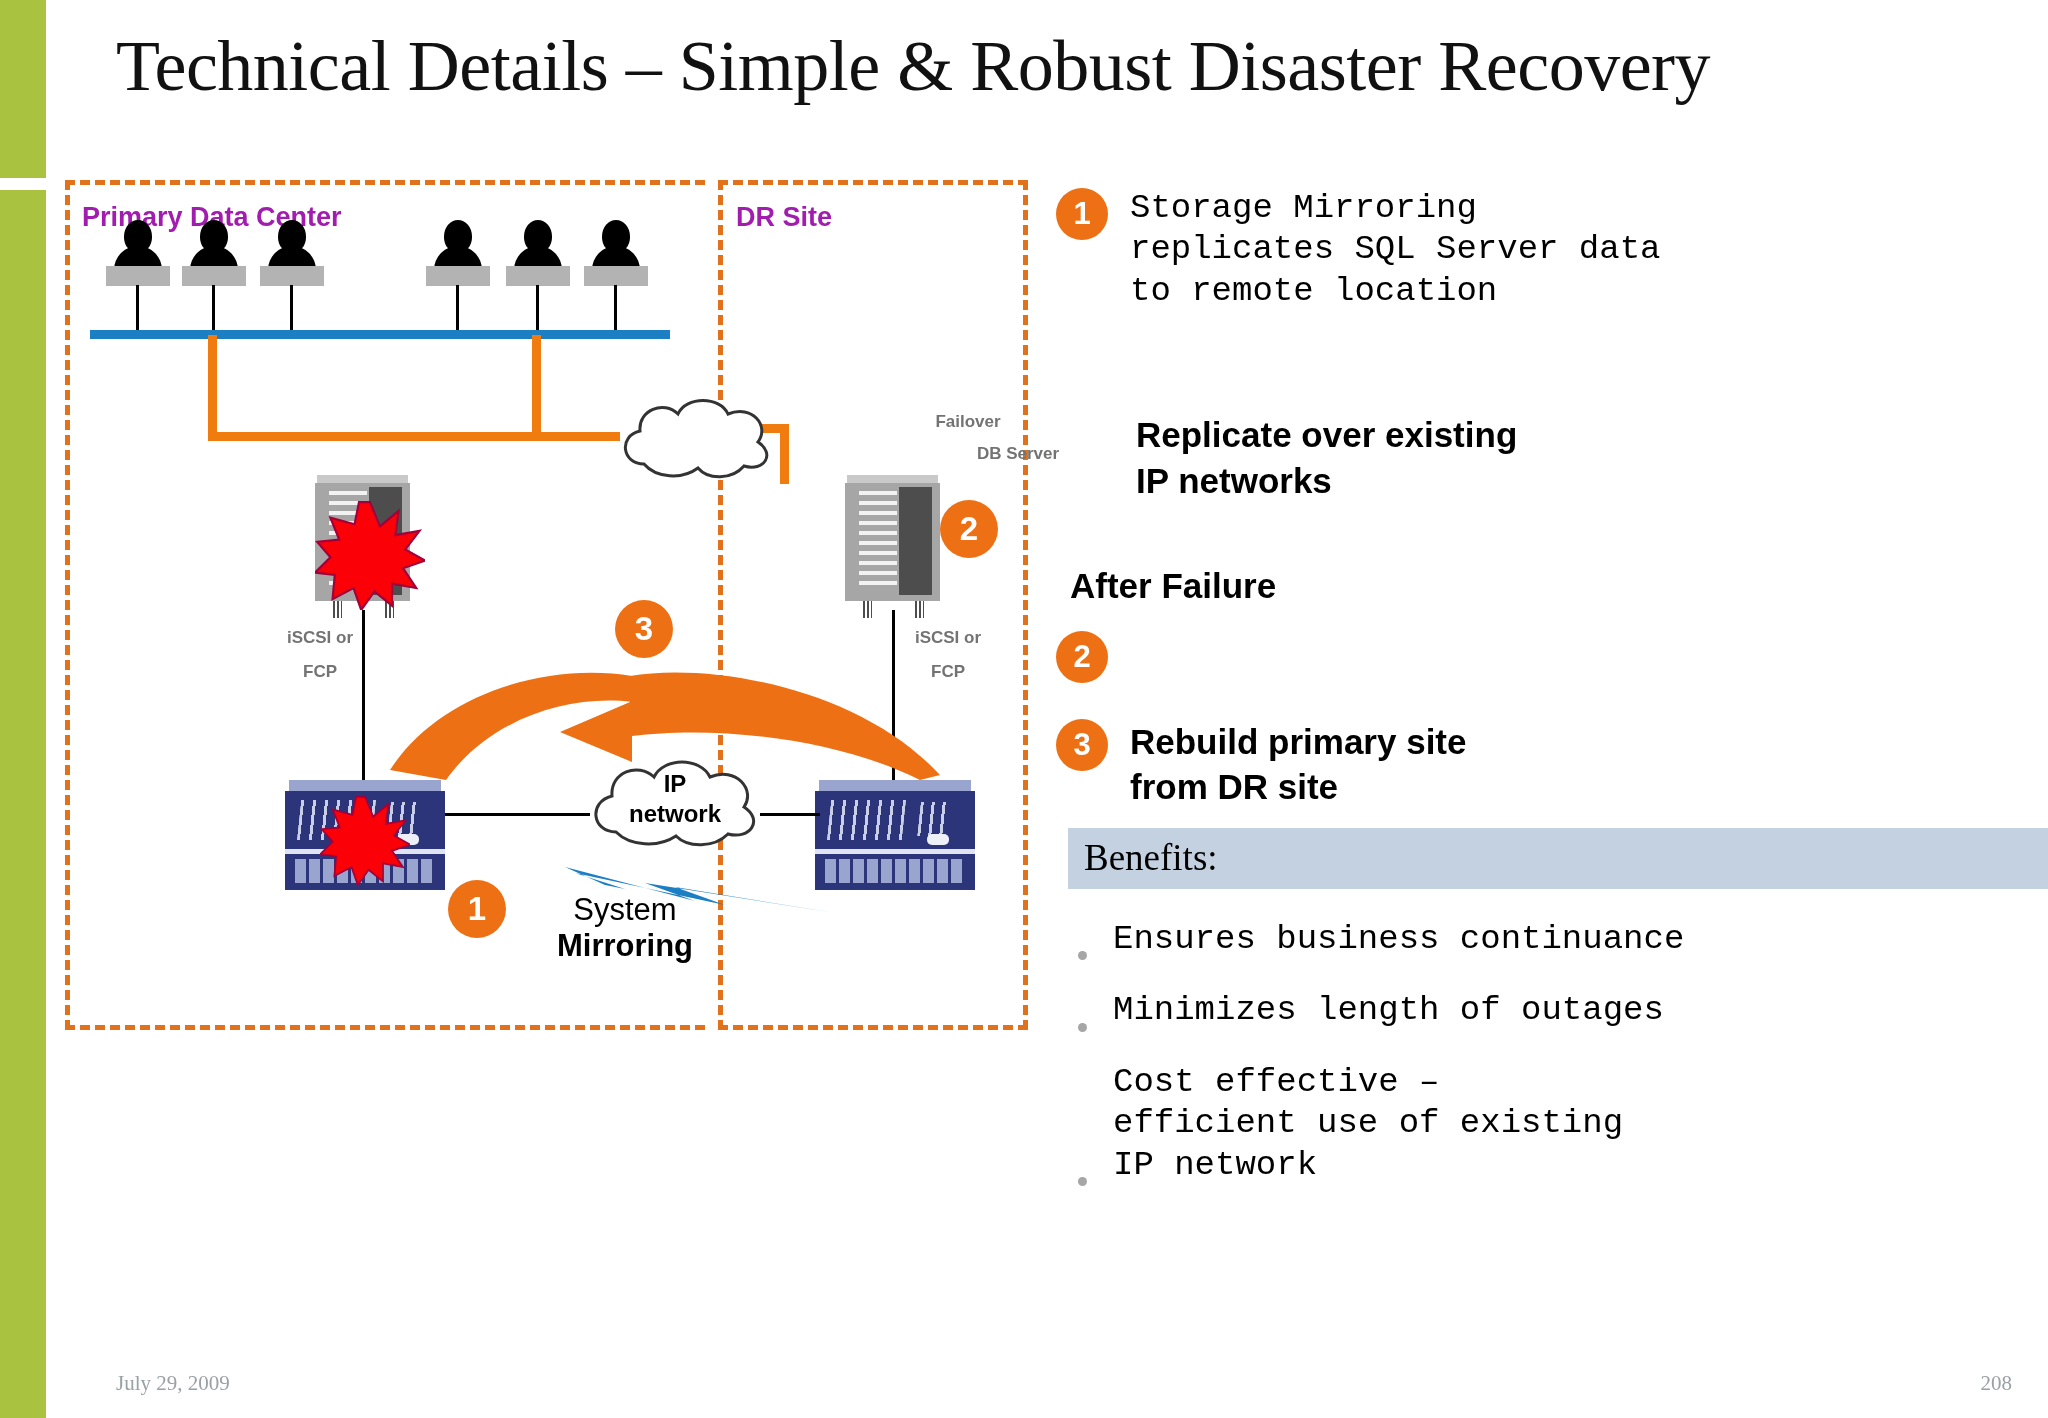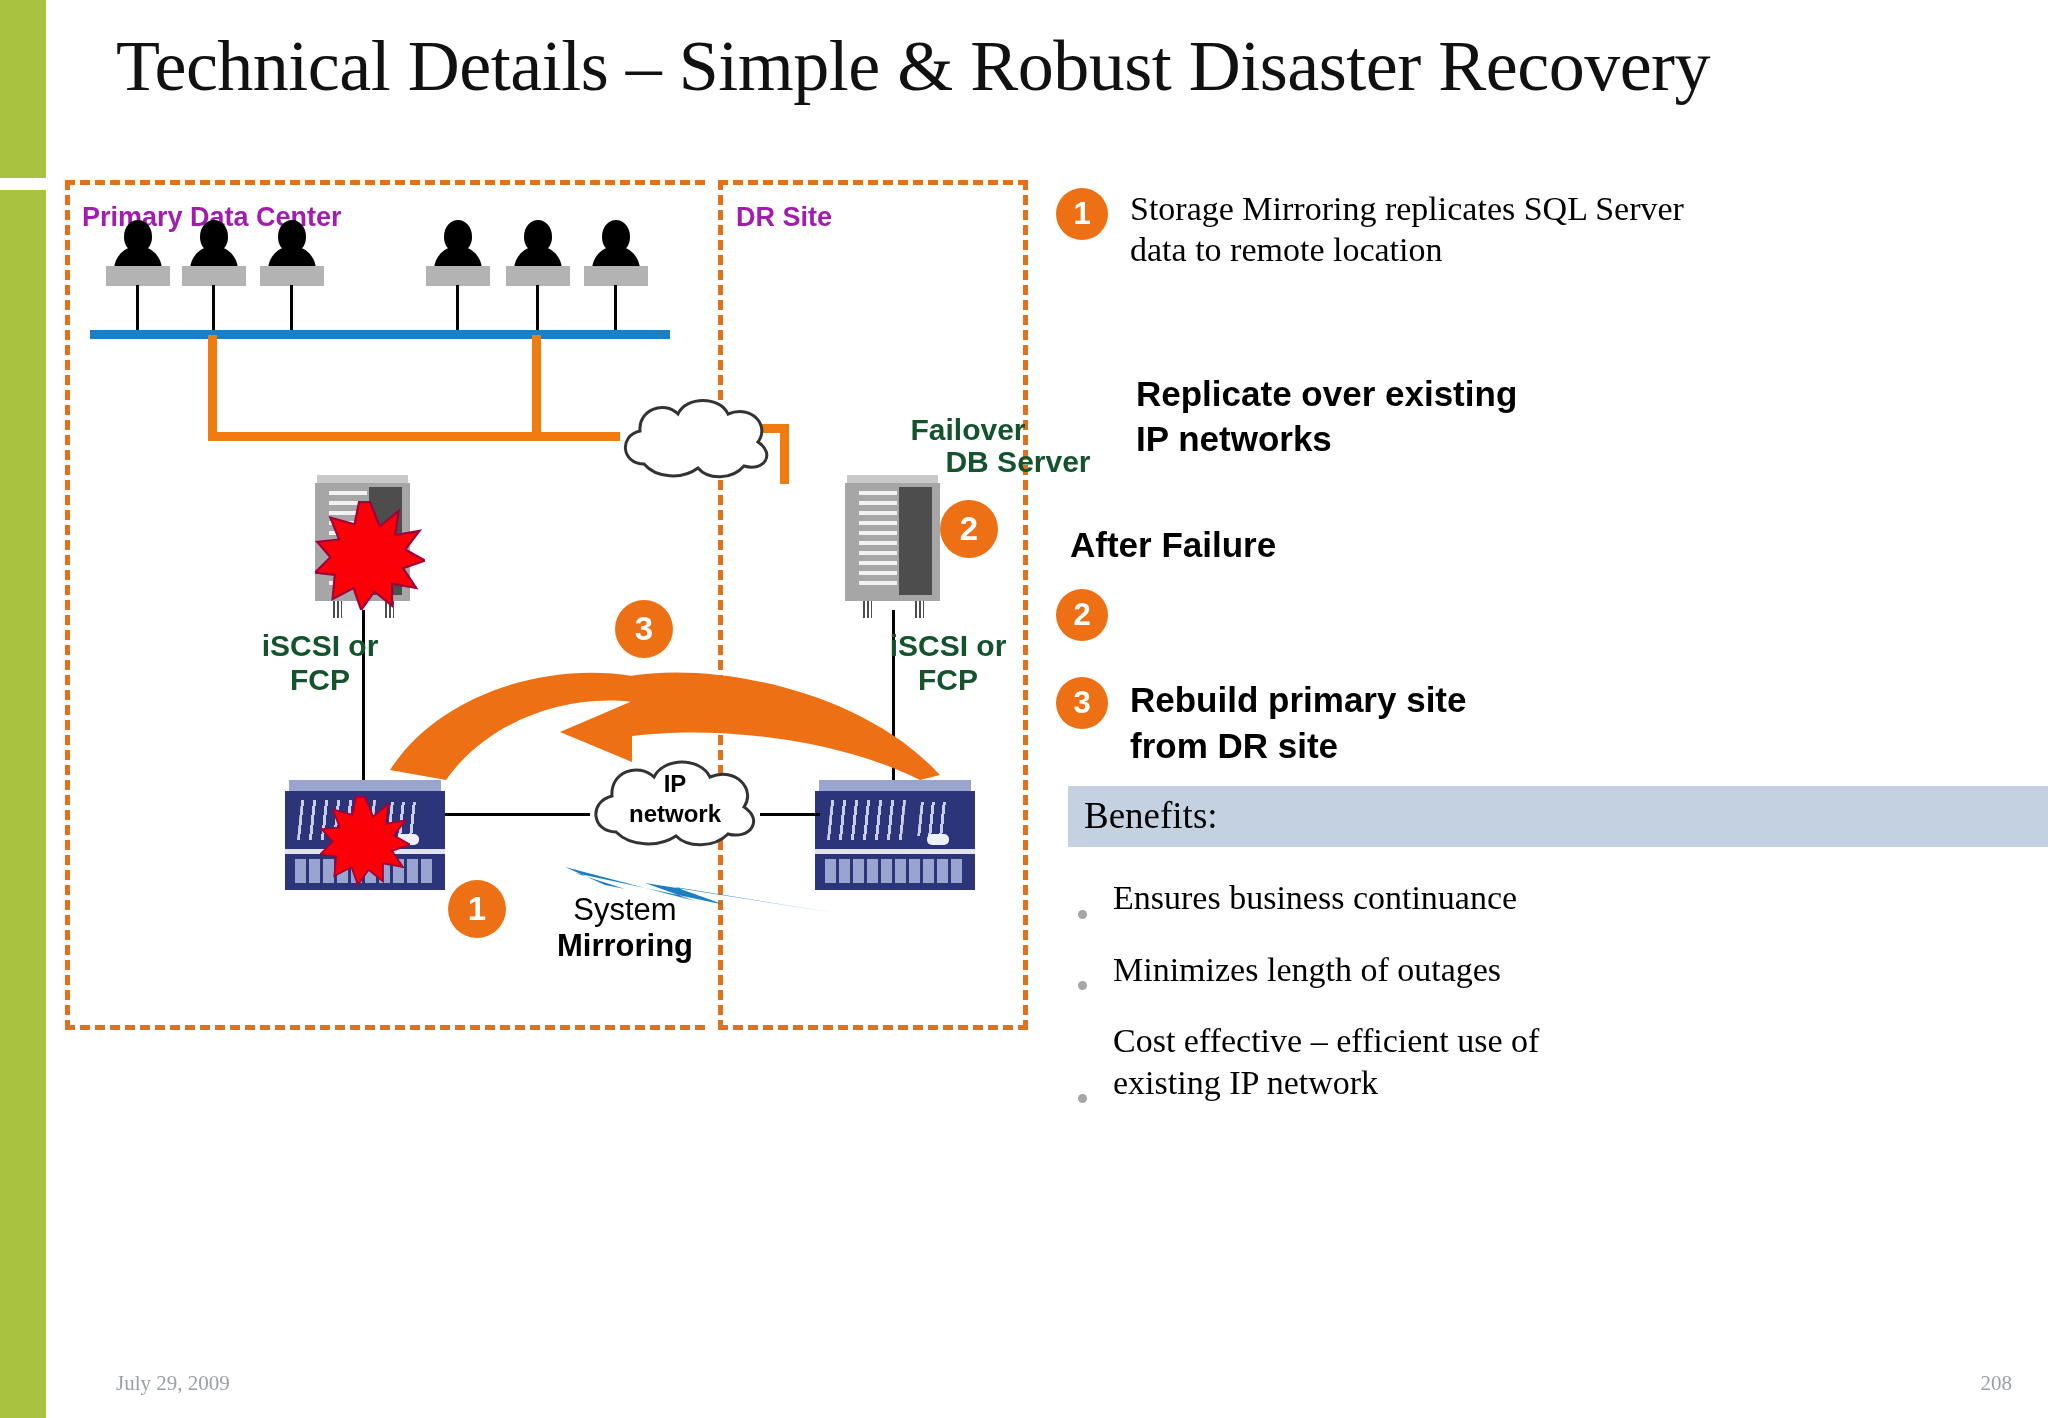--- a/index.html
+++ b/index.html
@@ -52,21 +52,21 @@
   .server .case{position:absolute;left:0;top:8px;width:95px;height:118px;
     background:#a6a6a6;}
   .server .dark{position:absolute;left:54px;top:12px;width:33px;height:108px;
     background:#4d4d4d;}
   .server .slots{position:absolute;left:14px;top:16px;width:38px;height:100px;
     background:repeating-linear-gradient(to bottom,#f2f2f2 0 4px,#a6a6a6 4px 10px);}
   .server .foot{position:absolute;top:126px;width:9px;height:17px;
     background:repeating-linear-gradient(to right,#4d4d4d 0 2px,#fff 2px 4px);}
 
   .burst{position:absolute;}
-  .label-bold{position:absolute;font-weight:bold;font-size:30px;color:#14532d;
+  .label-bold{position:absolute;font-weight:bold;font-size:17px;color:#737373;
     text-align:center;line-height:1.2;}
 
   
   .array{position:absolute;width:160px;height:110px;}
   .array .lid{position:absolute;left:4px;top:0;width:152px;height:13px;
     background:#9aa5cf;}
   .array .upper{position:absolute;left:0;top:11px;width:160px;height:58px;
     background:#2c3579;}
   .array .gap{position:absolute;left:0;top:69px;width:160px;height:5px;
     background:#dfe3f2;}
@@ -87,21 +87,21 @@
 
   .badge{position:absolute;border-radius:50%;background:#ed7014;color:#fff;
     display:flex;align-items:center;justify-content:center;font-weight:bold;}
 
   
   #rightcol{position:absolute;left:1056px;top:180px;width:980px;}
   .step-row{position:relative;display:flex;align-items:flex-start;}
   .step-num{flex:0 0 auto;width:52px;height:52px;border-radius:50%;
     background:#ed7014;color:#fff;font-weight:bold;font-size:31px;
     display:flex;align-items:center;justify-content:center;}
-  .serif-txt{font-family:Liberation Serif, serif;font-size:34px;color:#000;
+  .serif-txt{font-family:Liberation Mono, monospace;font-size:34px;color:#000;
     line-height:1.22;}
   .hd-bold{font-weight:bold;font-size:35px;color:#000;line-height:1.3;}
   .benefits-bar{background:#c4d1e0;padding:8px 0 10px 16px;width:1000px;}
   .benefits-bar span{font-family:"Liberation Serif",serif;font-size:37px;color:#000;}
   .bullet-row{display:flex;align-items:flex-end;margin-top:30px;}
   .bdot{flex:0 0 auto;width:9px;height:9px;border-radius:50%;background:#a6a6a6;
     margin:18px 26px 0 22px;}
 
   
   .footer{position:absolute;bottom:22px;font-family:"Liberation Serif",serif;

